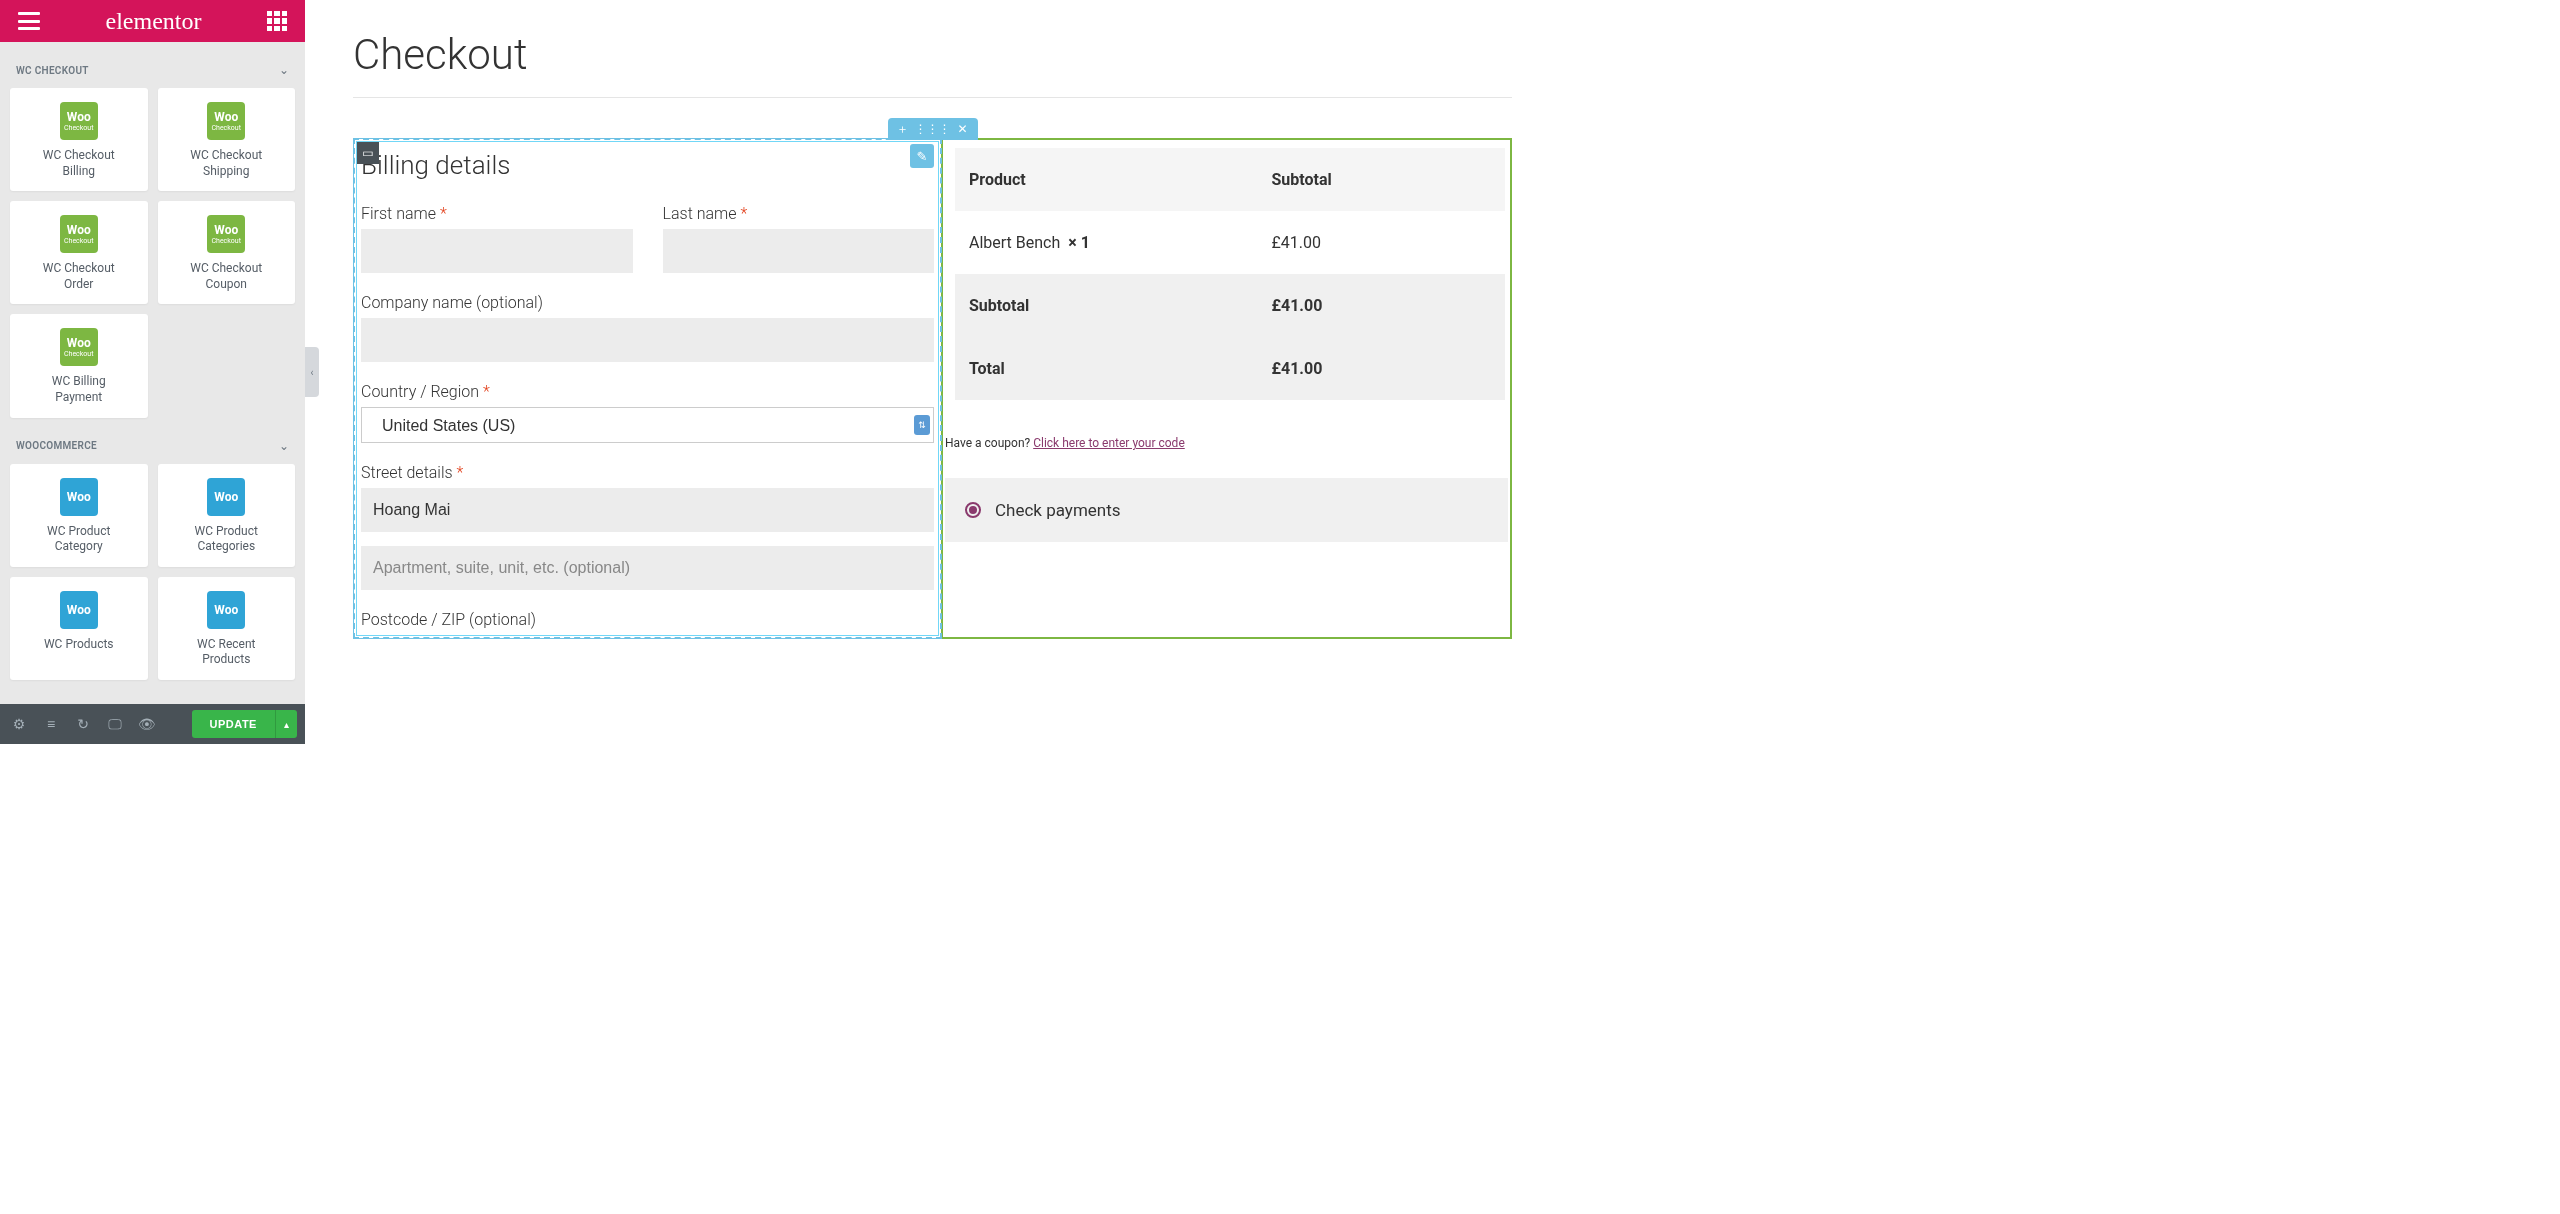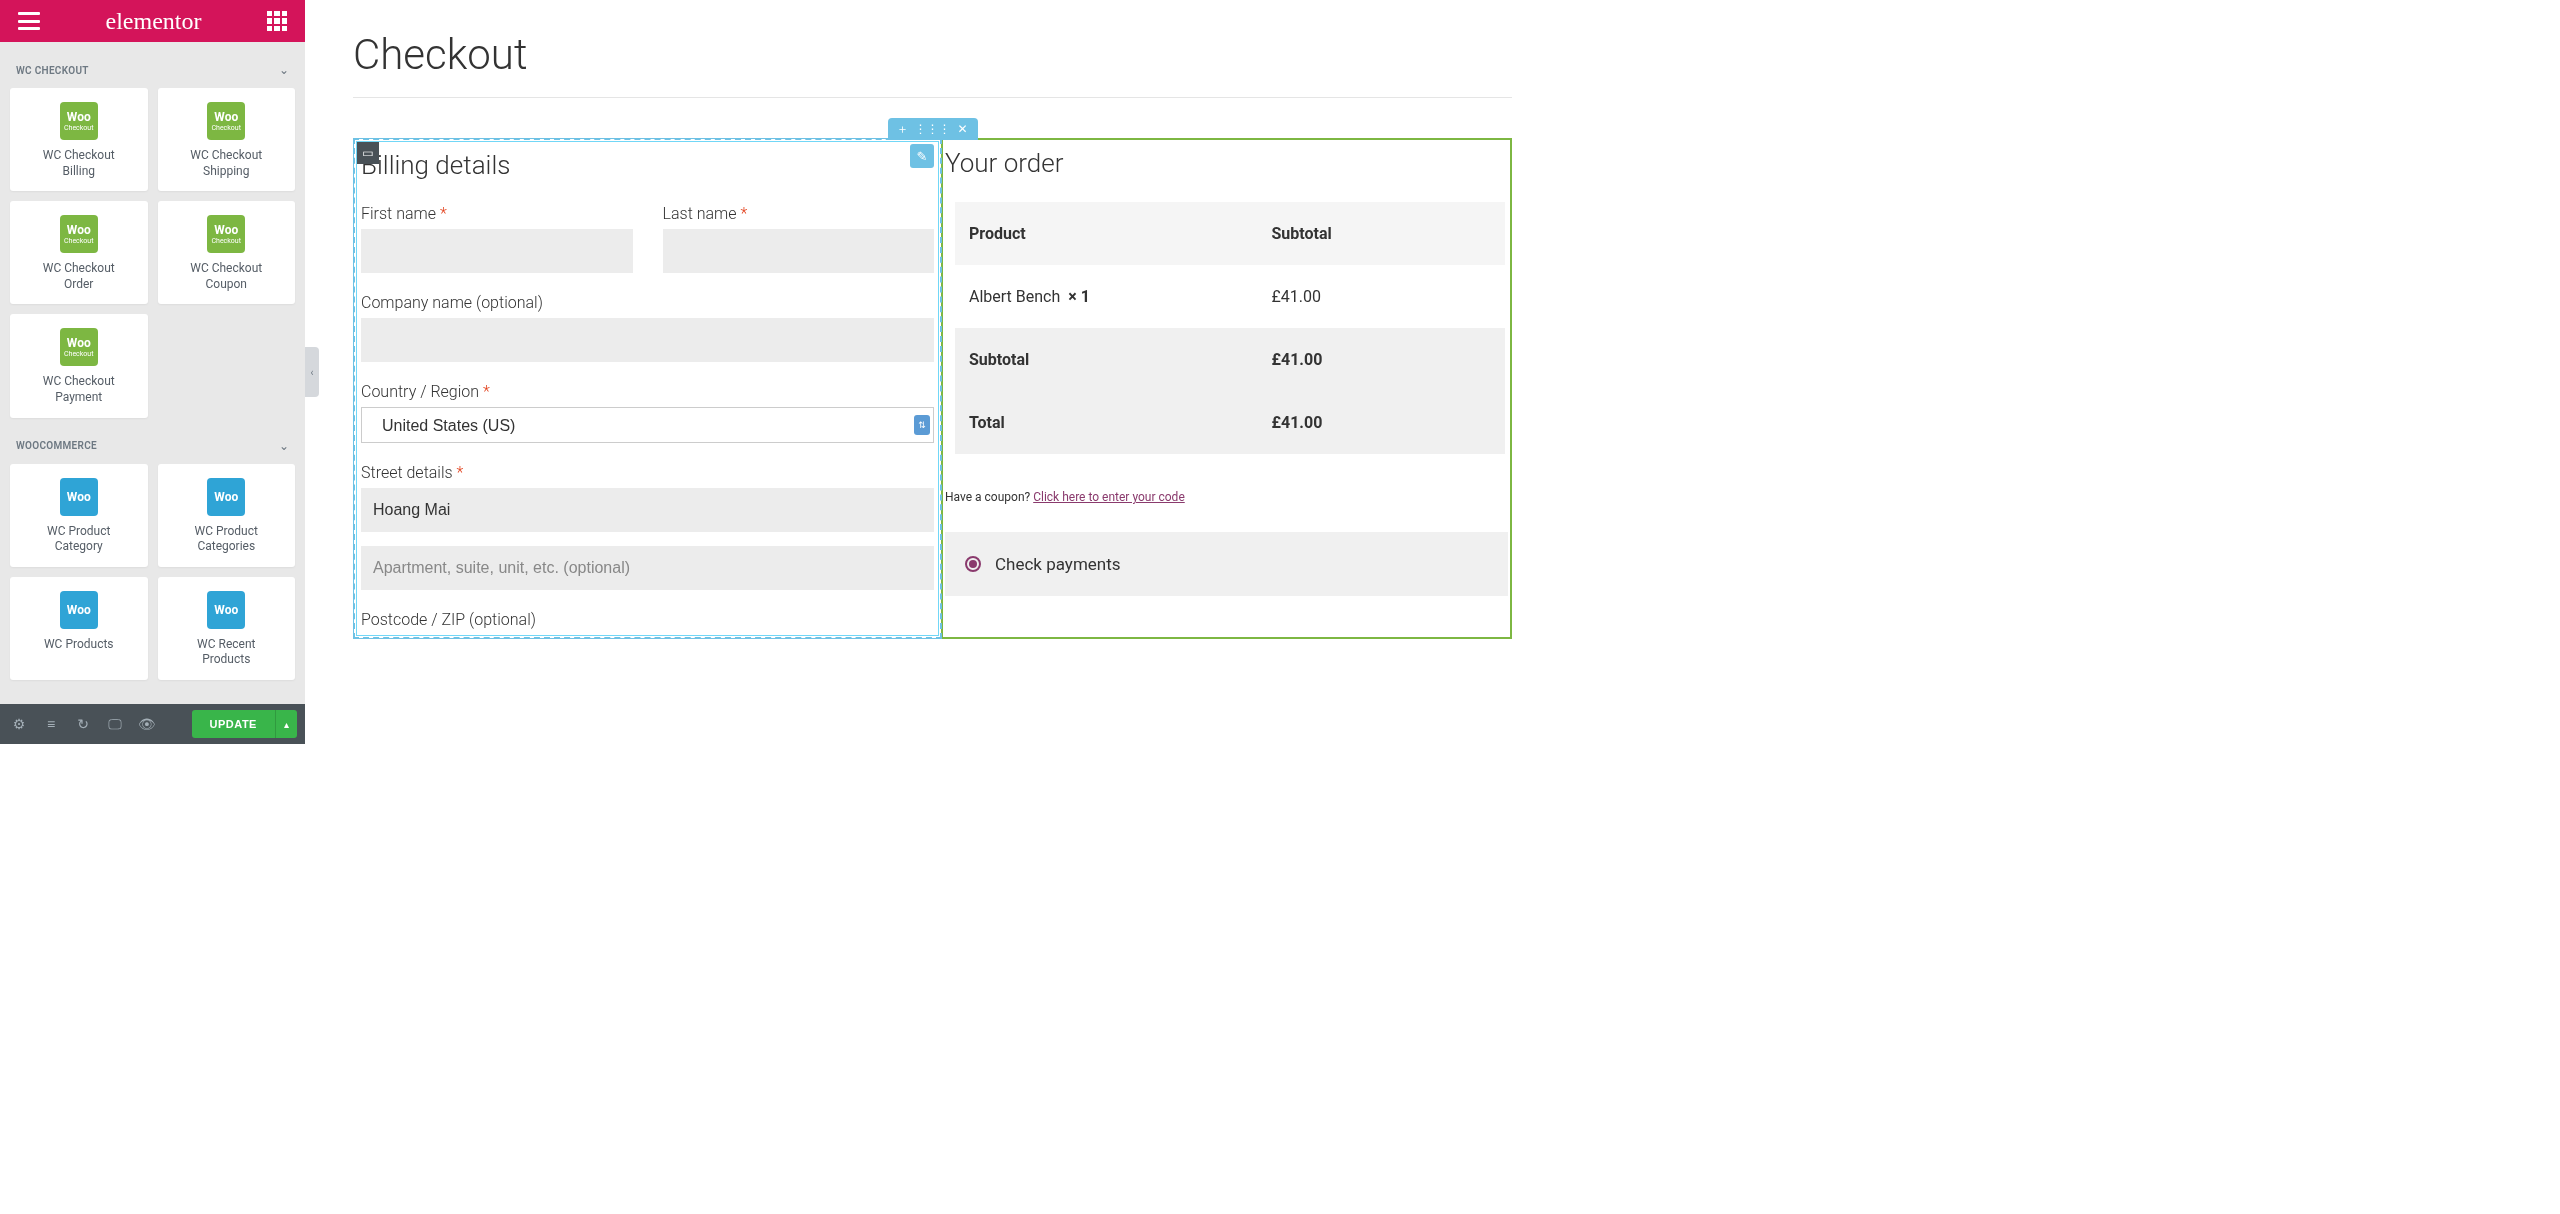--- a/index.html
+++ b/index.html
@@ -150,21 +150,21 @@
               <span class="woo-text">Woo</span>
               <span class="sub">Checkout</span>
             </div>
           <div class="widget-label">WC Checkout Coupon</div>
         </div>
         <div class="widget-card">
           <div class="wc-icon green">
               <span class="woo-text">Woo</span>
               <span class="sub">Checkout</span>
             </div>
-          <div class="widget-label">WC Checkout Payment</div>
+          <div class="widget-label">WC Billing Payment</div>
         </div>
       </div>
 
       <div class="cat-header">
         <span class="cat-title">WOOCOMMERCE</span>
         <span class="chevron">⌄</span>
       </div>
       <div class="widget-grid">
         <div class="widget-card">
           <div class="wc-icon blue">
@@ -261,21 +261,20 @@
               <input type="text" placeholder="Apartment, suite, unit, etc. (optional)" style="">
             </div>
 
             <div class="field" style="margin-bottom:0;">
               <label>Postcode / ZIP (optional)</label>
             </div>
           </div>
         </div>
 
         <div class="col-right">
-          <h3 class="form-heading" style="padding-left:2px;">Your order</h3>
 
           <table class="order-table">
             <thead>
               <tr>
                 <th class="label-cell">Product</th>
                 <th>Subtotal</th>
               </tr>
             </thead>
             <tbody>
               <tr>

